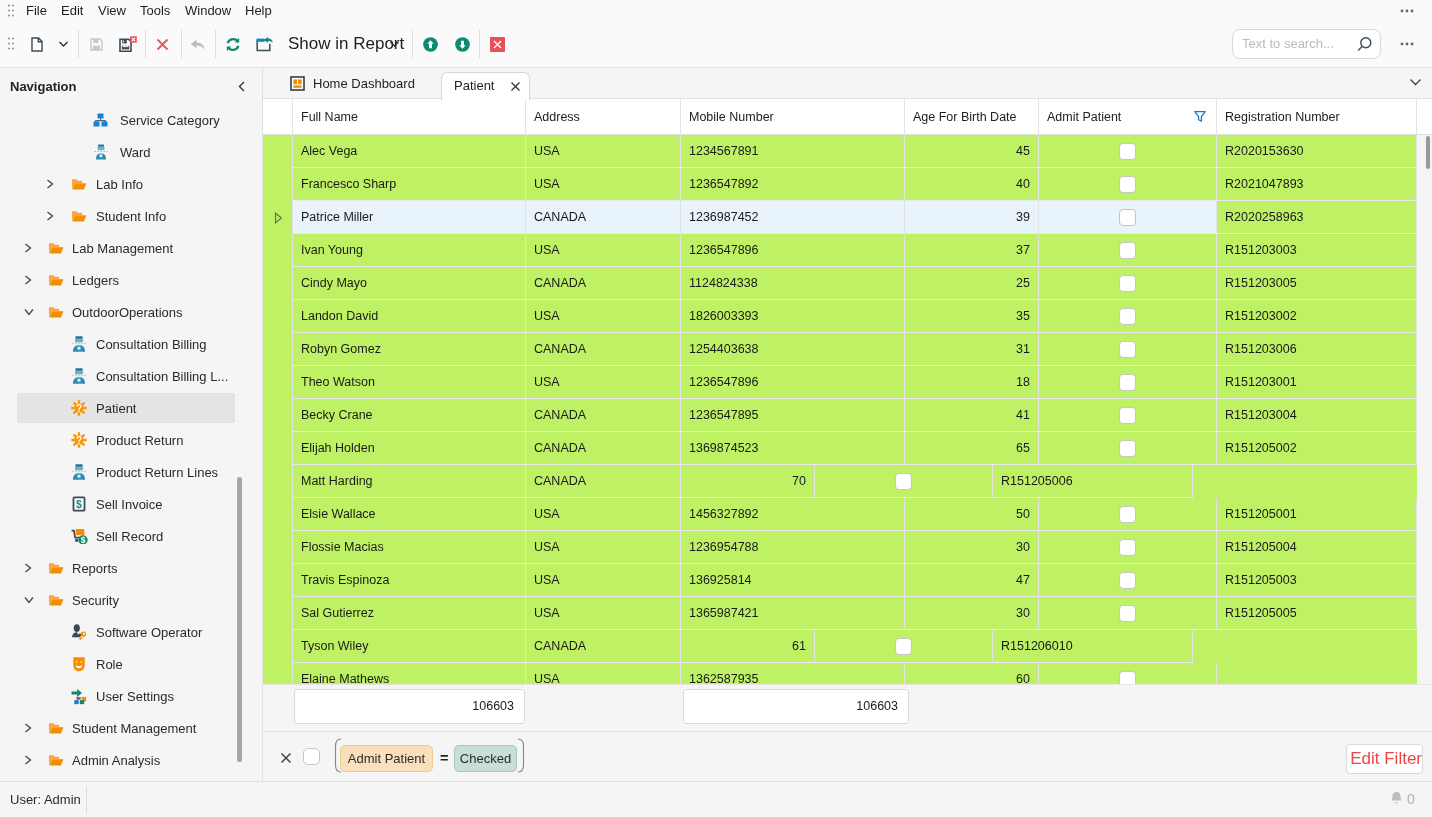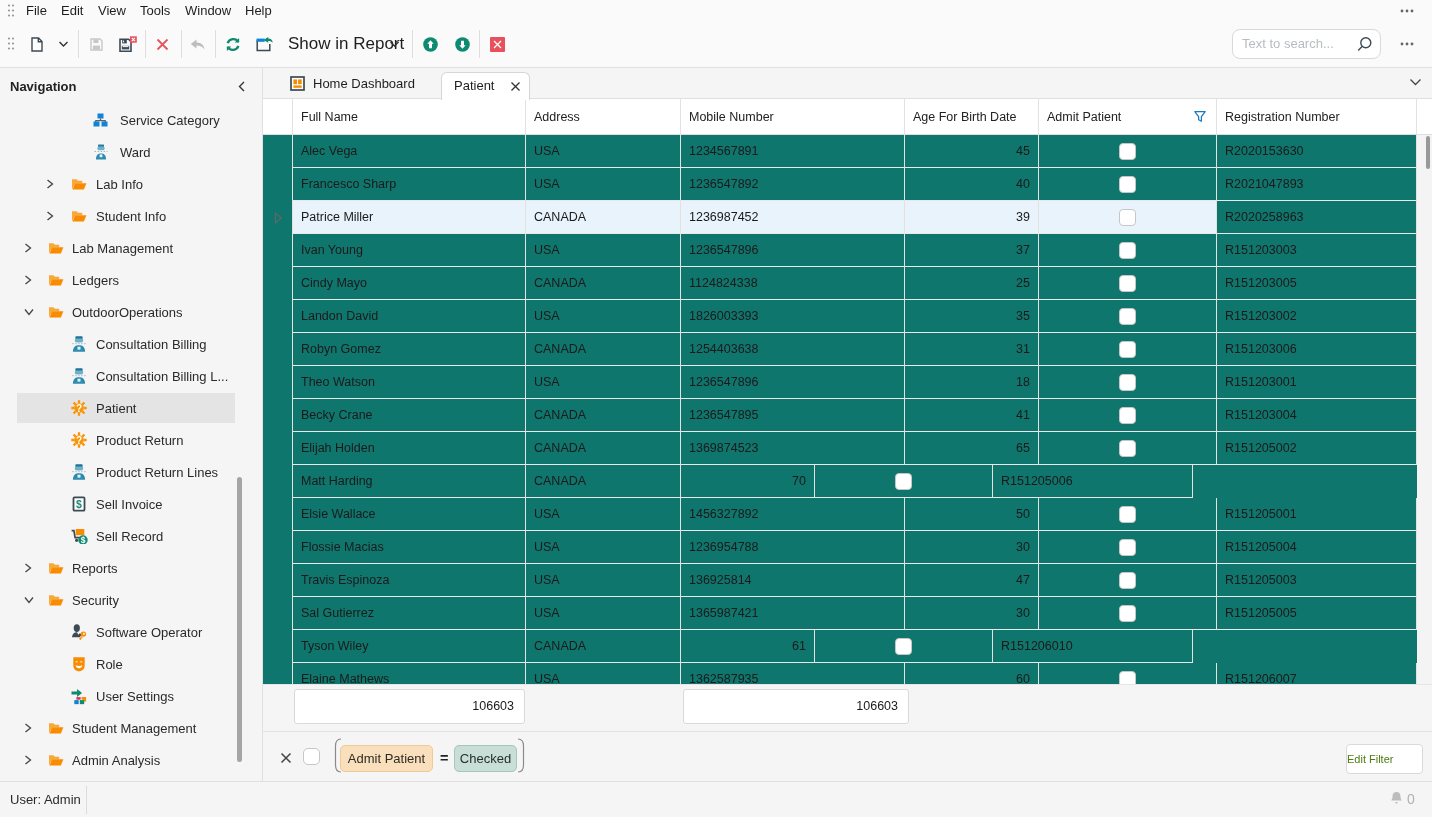--- a/index.html
+++ b/index.html
@@ -32,21 +32,21 @@
 #tab-home { position:absolute; left:0; top:0; height:31px; display:flex; align-items:center; padding-left:27px; }
 #tab-home .lbl { margin-left:8px; }
 #tab-patient { position:absolute; left:178px; top:4px; height:28px; width:89px; background:#fff; border:1px solid #d6d6d6; border-bottom:none; border-radius:6px 6px 0 0; z-index:2; }
 #tab-patient .lbl { position:absolute; left:12px; line-height:26px; }
 #tab-patient .x { position:absolute; left:68px; top:8px; line-height:0; }
 #tabchev { position:absolute; right:10px; top:10px; }
 
 #gridhead { position:absolute; left:0; top:31px; width:100%; height:36px; background:#fff; border-bottom:1px solid #dedede; display:flex; }
 #gridhead .c { border-bottom:none; }
 #gridbody { position:absolute; left:0; top:67px; width:100%; height:549px; overflow:hidden; }
-.grow { display:flex; height:33px; background:#0f766e; }
+.grow { display:flex; height:33px; background:#bef264; }
 .c { height:100%; border-right:1px solid #e2e2e2; border-bottom:1px solid #e9e9e9; padding:0 8px; display:flex; align-items:center; font-size:12.5px; color:#1a1a1a; overflow:hidden; white-space:nowrap; }
 .c0 { width:30px; padding:0; justify-content:center; }
 #gridbody .c0 { border-bottom:none; }
 .c1 { width:233px; }
 .c2 { width:155px; }
 .c3 { width:224px; }
 .c4 { width:134px; justify-content:flex-end; }
 .c5 { width:178px; justify-content:center; }
 .c6 { width:200px; }
 #gridhead .c { font-size:12.5px; color:#222; }
@@ -56,21 +56,21 @@
 #vscroll .thumb { position:absolute; left:9px; top:1px; width:4px; height:33px; background:#999; border-radius:2px; }
 
 #summary { position:absolute; left:0; top:616px; width:100%; height:47px; background:#f5f5f5; border-top:1px solid #e6e6e6; }
 .sumbox { position:absolute; top:4px; height:35px; background:#fff; border:1px solid #d9d9d9; border-radius:3px; font-size:12.5px; text-align:right; line-height:33px; padding-right:10px; color:#1a1a1a; }
 
 #filterbar { position:absolute; left:0; top:663px; width:100%; height:50px; background:#f5f5f5; border-top:1px solid #e2e2e2; }
 .chip { position:absolute; top:13px; height:27px; border-radius:5px; font-size:13px; line-height:25px; text-align:center; }
 #chip1 { left:77px; width:93px; background:#f9dfbc; border:1px solid #eeca96; color:#2e2b26; }
 #chip2 { left:191px; width:63px; background:#c8ded7; border:1px solid #a5c6bb; color:#26302d; }
 .brk { position:absolute; top:6px; line-height:0; }
-#editfilter { position:absolute; left:1083px; top:12px; width:77px; height:30px; background:#fff; border:1px solid #d9d9d9; border-radius:4px; text-align:left; line-height:28px; font-size:11px; color:#4d7c0f; }
+#editfilter { position:absolute; left:1083px; top:12px; width:77px; height:30px; background:#fff; border:1px solid #d9d9d9; border-radius:4px; text-align:right; line-height:28px; font-size:17px; color:#ef4444; }
 
 #statusbar { position:absolute; left:0; top:781px; width:100%; height:36px; background:#f5f5f5; border-top:1px solid #e0e0e0; }
 #statusbar .user { position:absolute; left:10px; line-height:35px; font-size:13px; color:#2a2a2a; }
 #statusbar .vsep { position:absolute; left:86px; top:4px; height:28px; width:1px; background:#dcdcdc; }
 </style></head>
 <body>
 <div id="app">
   <div id="menubar">
     <span class="gripv" style="left:7px;top:3px"><svg width="8" height="15" viewBox="0 0 8 15">
           <g fill="#9a9a9a">
@@ -643,21 +643,20 @@
         </div>
 <div class="grow">
           <div class="c c0"></div>
           <div class="c c1">Elaine Mathews</div>
           <div class="c c2">USA</div>
           <div class="c c3">1362587935</div>
           <div class="c c4">60</div>
           <div class="c c5">
             <span class="ckbox"></span>
           </div>
-          <div class="c c6">R151206007</div>
         </div>
     </div>
     <div id="vscroll">
         <div class="thumb"></div>
       </div>
     <div id="summary">
       <div class="sumbox" style="left:31px;width:231px;">106603</div>
       <div class="sumbox" style="left:420px;width:226px;">106603</div>
     </div>
     <div id="filterbar">

